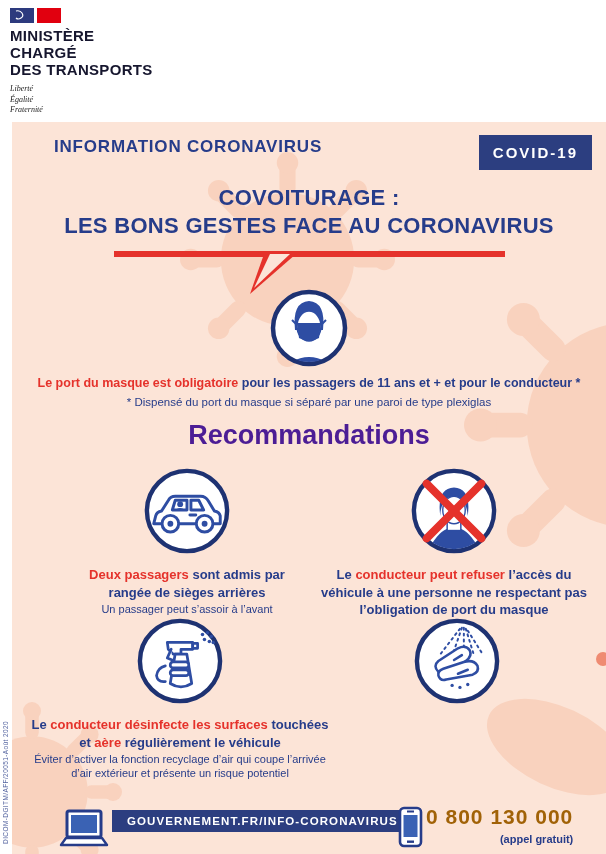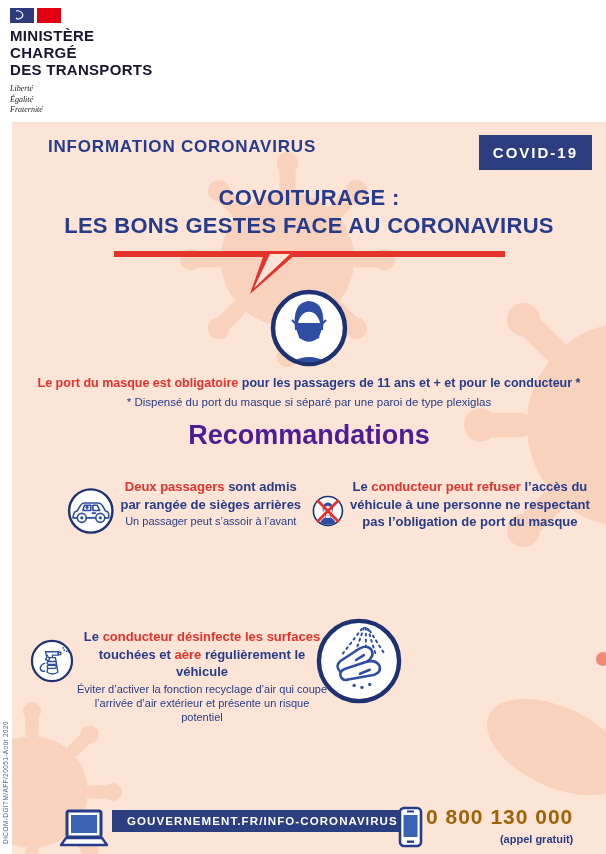--- a/index.html
+++ b/index.html
@@ -16,33 +16,33 @@
   .flag .b svg { position:absolute; inset:0; }
   .flag .r { width:24px; height:15px; background:#e1000f; }
   .ministry { font-size:15px; font-weight:800; color:#16162e; line-height:1.13; letter-spacing:.3px; }
   .motto { margin-top:5px; font-family:"Liberation Serif", serif; font-style:italic; font-size:8px; color:#222; line-height:1.35; }
   
   .panel { position:absolute; left:12px; top:122px; right:0; bottom:0; background:#fce4d7; overflow:hidden; }
   .virus { position:absolute; pointer-events:none; }
   .blob { position:absolute; background:#f9d2be; border-radius:50%; }
   .dot-red { position:absolute; width:14px; height:14px; border-radius:50%; background:#ef8b72; }
   
-  .info-label { position:absolute; left:36px; top:15px; font-size:17px; font-weight:800; color:#263c8a; letter-spacing:.8px; white-space:nowrap; }
+  .info-label { position:absolute; left:42px; top:15px; font-size:17px; font-weight:800; color:#263c8a; letter-spacing:.8px; white-space:nowrap; }
   .covid-badge { position:absolute; right:14px; top:13px; background:#2c3e80; color:#fff; font-size:15px; font-weight:700; letter-spacing:2px; padding:9px 14px; }
   
   .title { position:absolute; left:0; right:0; top:62px; text-align:center; color:#263c8a; font-weight:800; font-size:22px; line-height:1.28; letter-spacing:.3px; }
   .speech { position:absolute; left:0; right:0; top:128px; display:flex; justify-content:center; }
   
   .mask-ico { position:absolute; left:0; right:0; top:166px; display:flex; justify-content:center; }
   .mask-rule { position:absolute; left:0; right:0; top:254px; text-align:center; font-size:12.5px; font-weight:700; color:#263c8a; white-space:nowrap; }
   .red { color:#e5322b; }
   .footnote { position:absolute; left:0; right:0; top:274px; text-align:center; font-size:11.5px; font-weight:500; color:#263c8a; }
   .reco-heading { position:absolute; left:0; right:0; top:298px; text-align:center; font-size:27px; font-weight:800; color:#4c1d95; }
   
-  .cell { position:absolute; display:flex; text-align:center; }
+  .cell { position:absolute; display:flex; flex-direction:column; align-items:center; text-align:center; }
   .cell .txt { margin-top:11px; font-size:13px; font-weight:700; color:#263c8a; line-height:1.35; }
   .cell .note { font-size:11px; font-weight:500; color:#263c8a; line-height:1.3; margin-top:1px; }
   .c-tl { left:55px;  top:345px; width:240px; }
   .c-tr { left:300px; top:345px; width:284px; }
   .c-bl { left:18px;  top:495px; width:300px; }
   .c-br { left:303px; top:495px; width:284px; }
   
   .laptop { position:absolute; left:46px; top:687px; }
   .site-bar { position:absolute; left:100px; top:688px; height:22px; background:#2c3e80; display:flex; align-items:center; padding:0 15px; }
   .site-bar span { color:#fff; font-size:11.5px; font-weight:700; letter-spacing:1.1px; white-space:nowrap; }

